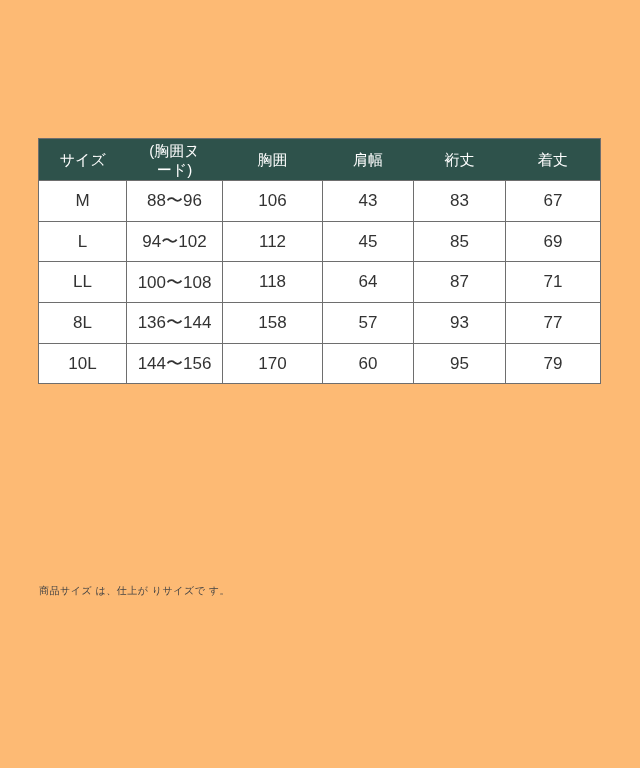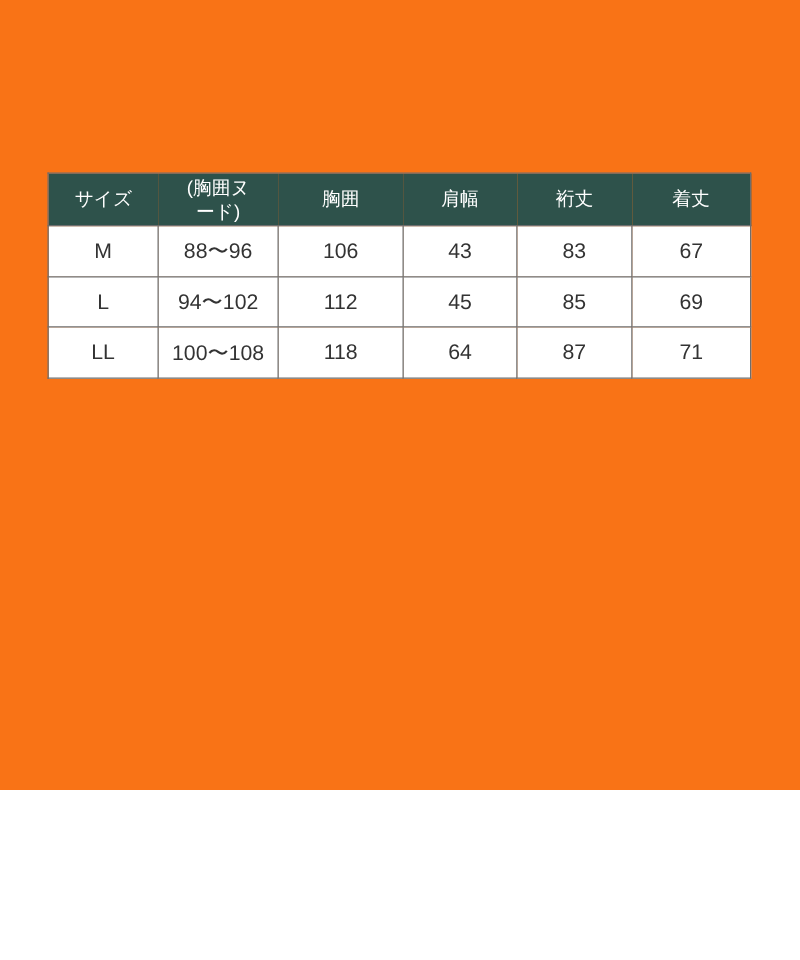--- a/index.html
+++ b/index.html
@@ -12,22 +12,22 @@
   * { box-sizing: border-box; }
   html, body {
     margin: 0;
     padding: 0;
     background: #ffffff;
     font-family: "Liberation Sans", "DejaVu Sans", sans-serif;
   }
   .canvas {
     position: relative;
     width: 640px;
-    height: 632px;
-    background: #f97316;
+    height: 768px;
+    background: #fdba74;
     overflow: hidden;
   }
   table.size-table {
     position: absolute;
     left: 38px;
     top: 138px;
     width: 562px;
     border-collapse: collapse;
     table-layout: fixed;
     border: 1px solid var(--border-color, #6e6e6e);
@@ -107,17 +107,34 @@
           <td>69</td>
         </tr>
         <tr>
           <td>LL</td>
           <td>100〜108</td>
           <td>118</td>
           <td>64</td>
           <td>87</td>
           <td>71</td>
         </tr>
+        <tr>
+          <td>8L</td>
+          <td>136〜144</td>
+          <td>158</td>
+          <td>57</td>
+          <td>93</td>
+          <td>77</td>
+        </tr>
+        <tr>
+          <td>10L</td>
+          <td>144〜156</td>
+          <td>170</td>
+          <td>60</td>
+          <td>95</td>
+          <td>79</td>
+        </tr>
       </tbody>
   </table>
 
+  <div class="footnote">商品サイズ は、仕上が りサイズで す。</div>
 
 </div>
 
 </body></html>

